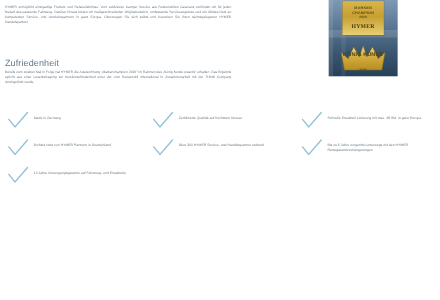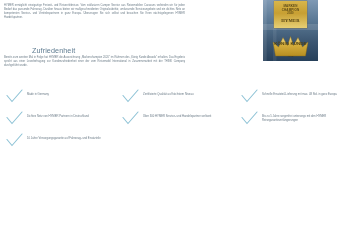--- a/index.html
+++ b/index.html
@@ -41,21 +41,20 @@
     letter-spacing: 0.01px;
   }
   .section-heading {
     position: absolute;
     left: 4px;
     top: 40px;
     font-size: 7.2px;
     font-weight: 400;
     color: #5e7b90;
     letter-spacing: 0.1px;
-    margin-left: 28px;
   }
   .section-body {
     position: absolute;
     left: 4px;
     top: 53px;
     width: 181px;
     font-size: 2.65px;
     line-height: 4.1px;
     color: #6a7a86;
     text-align: justify;

